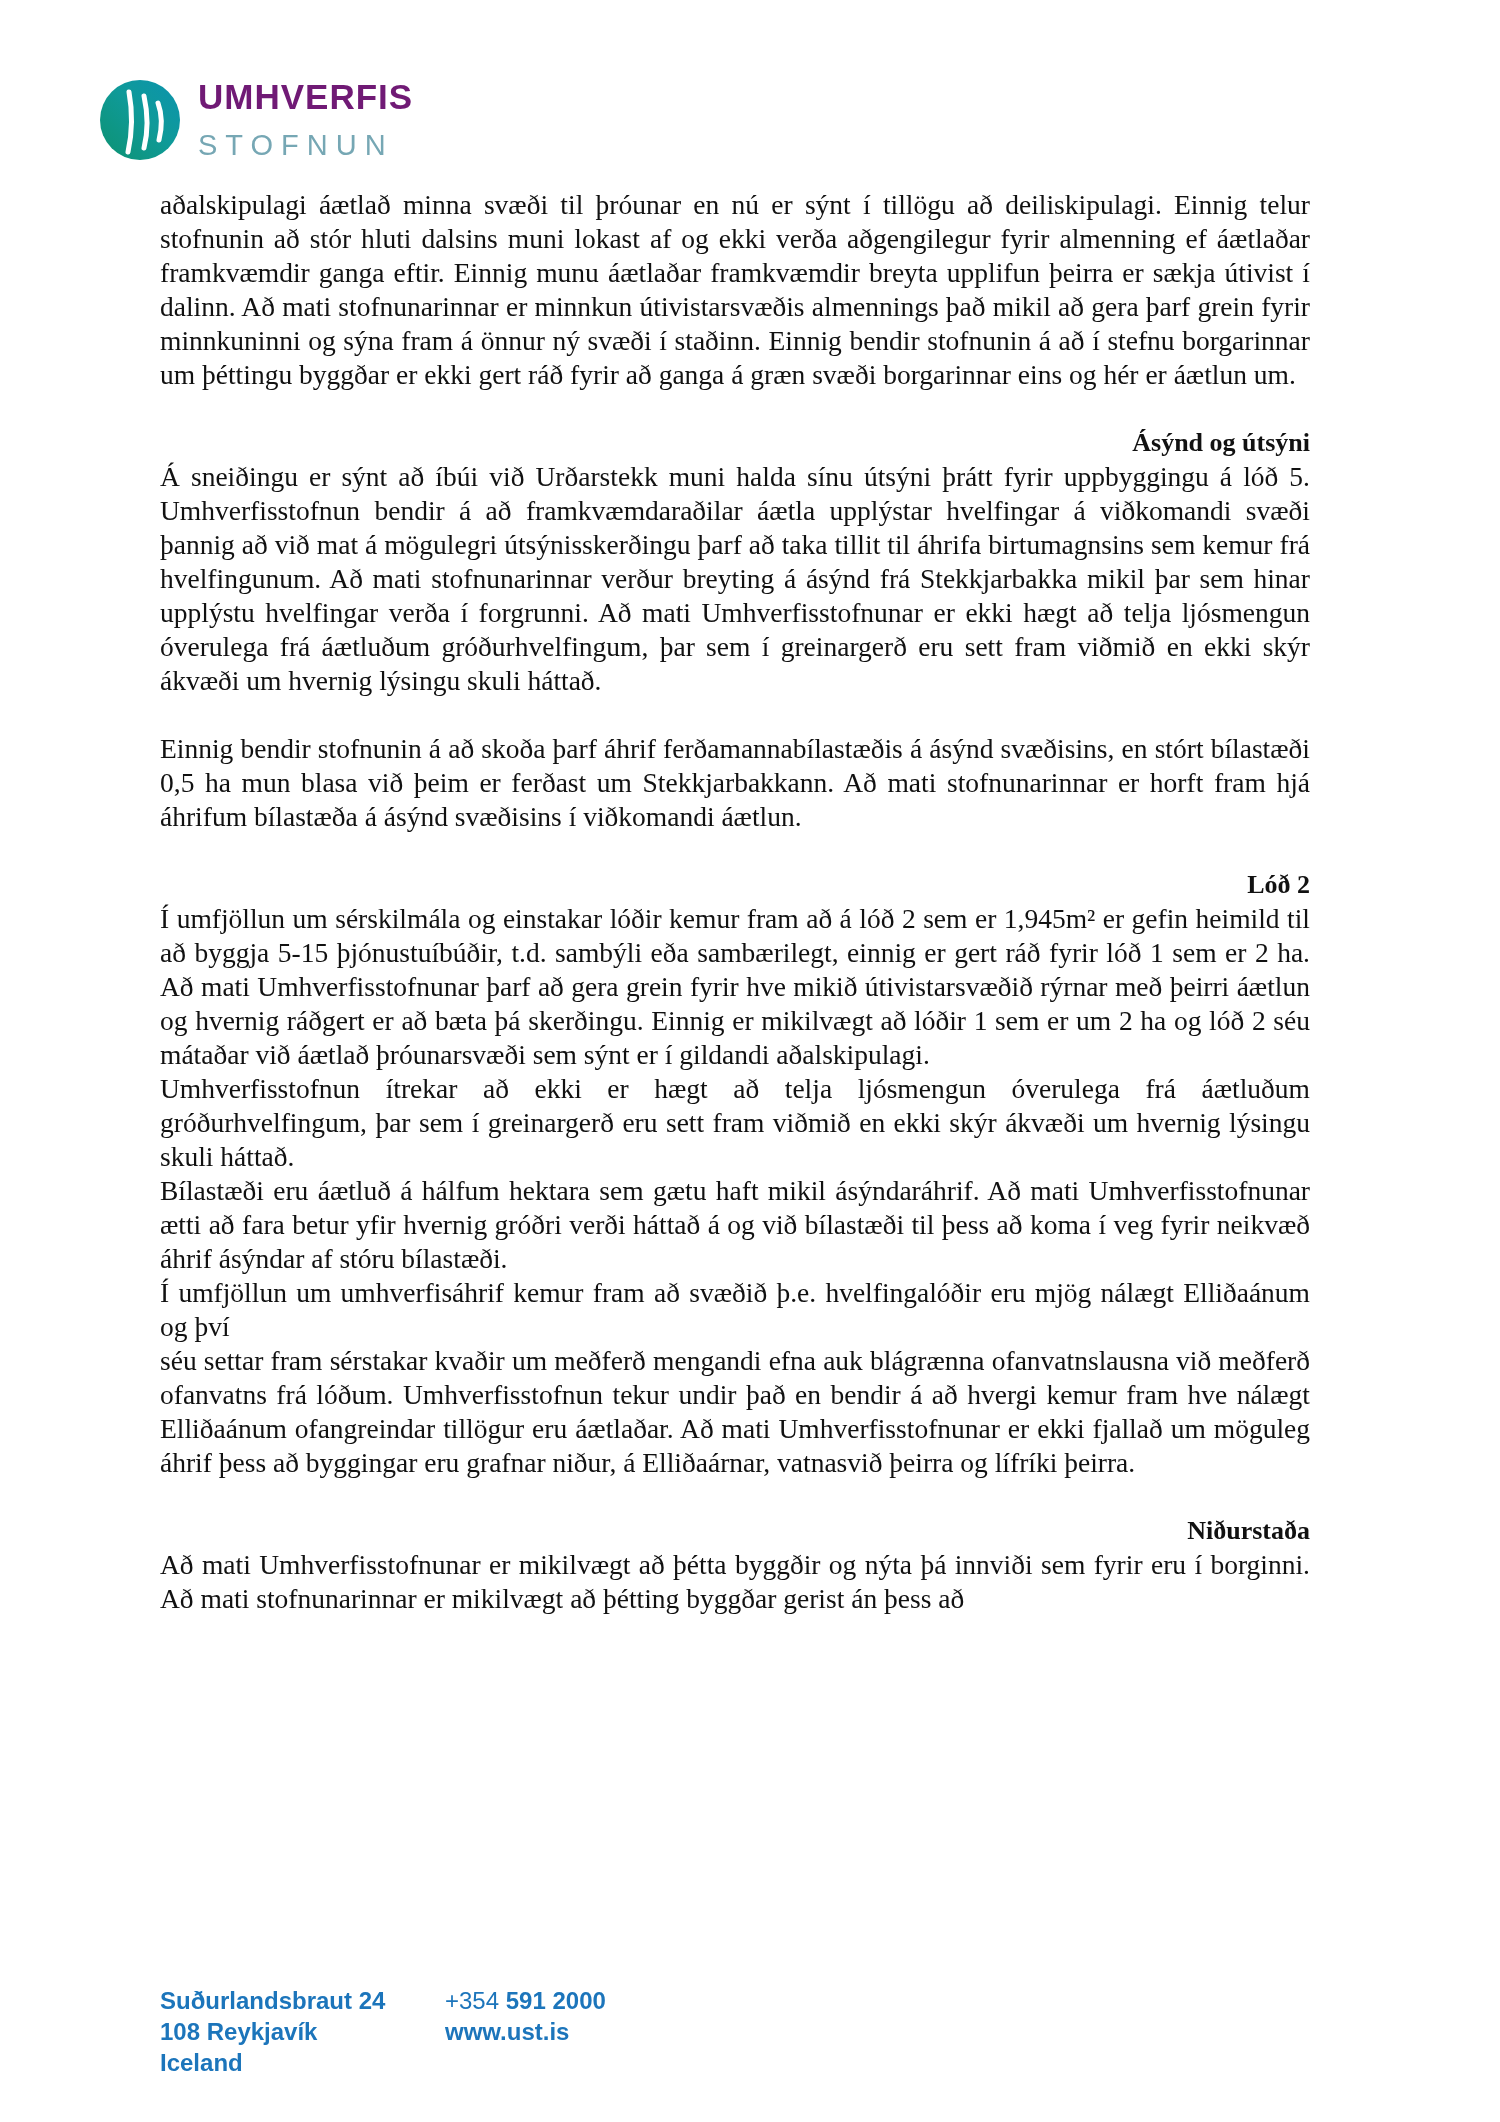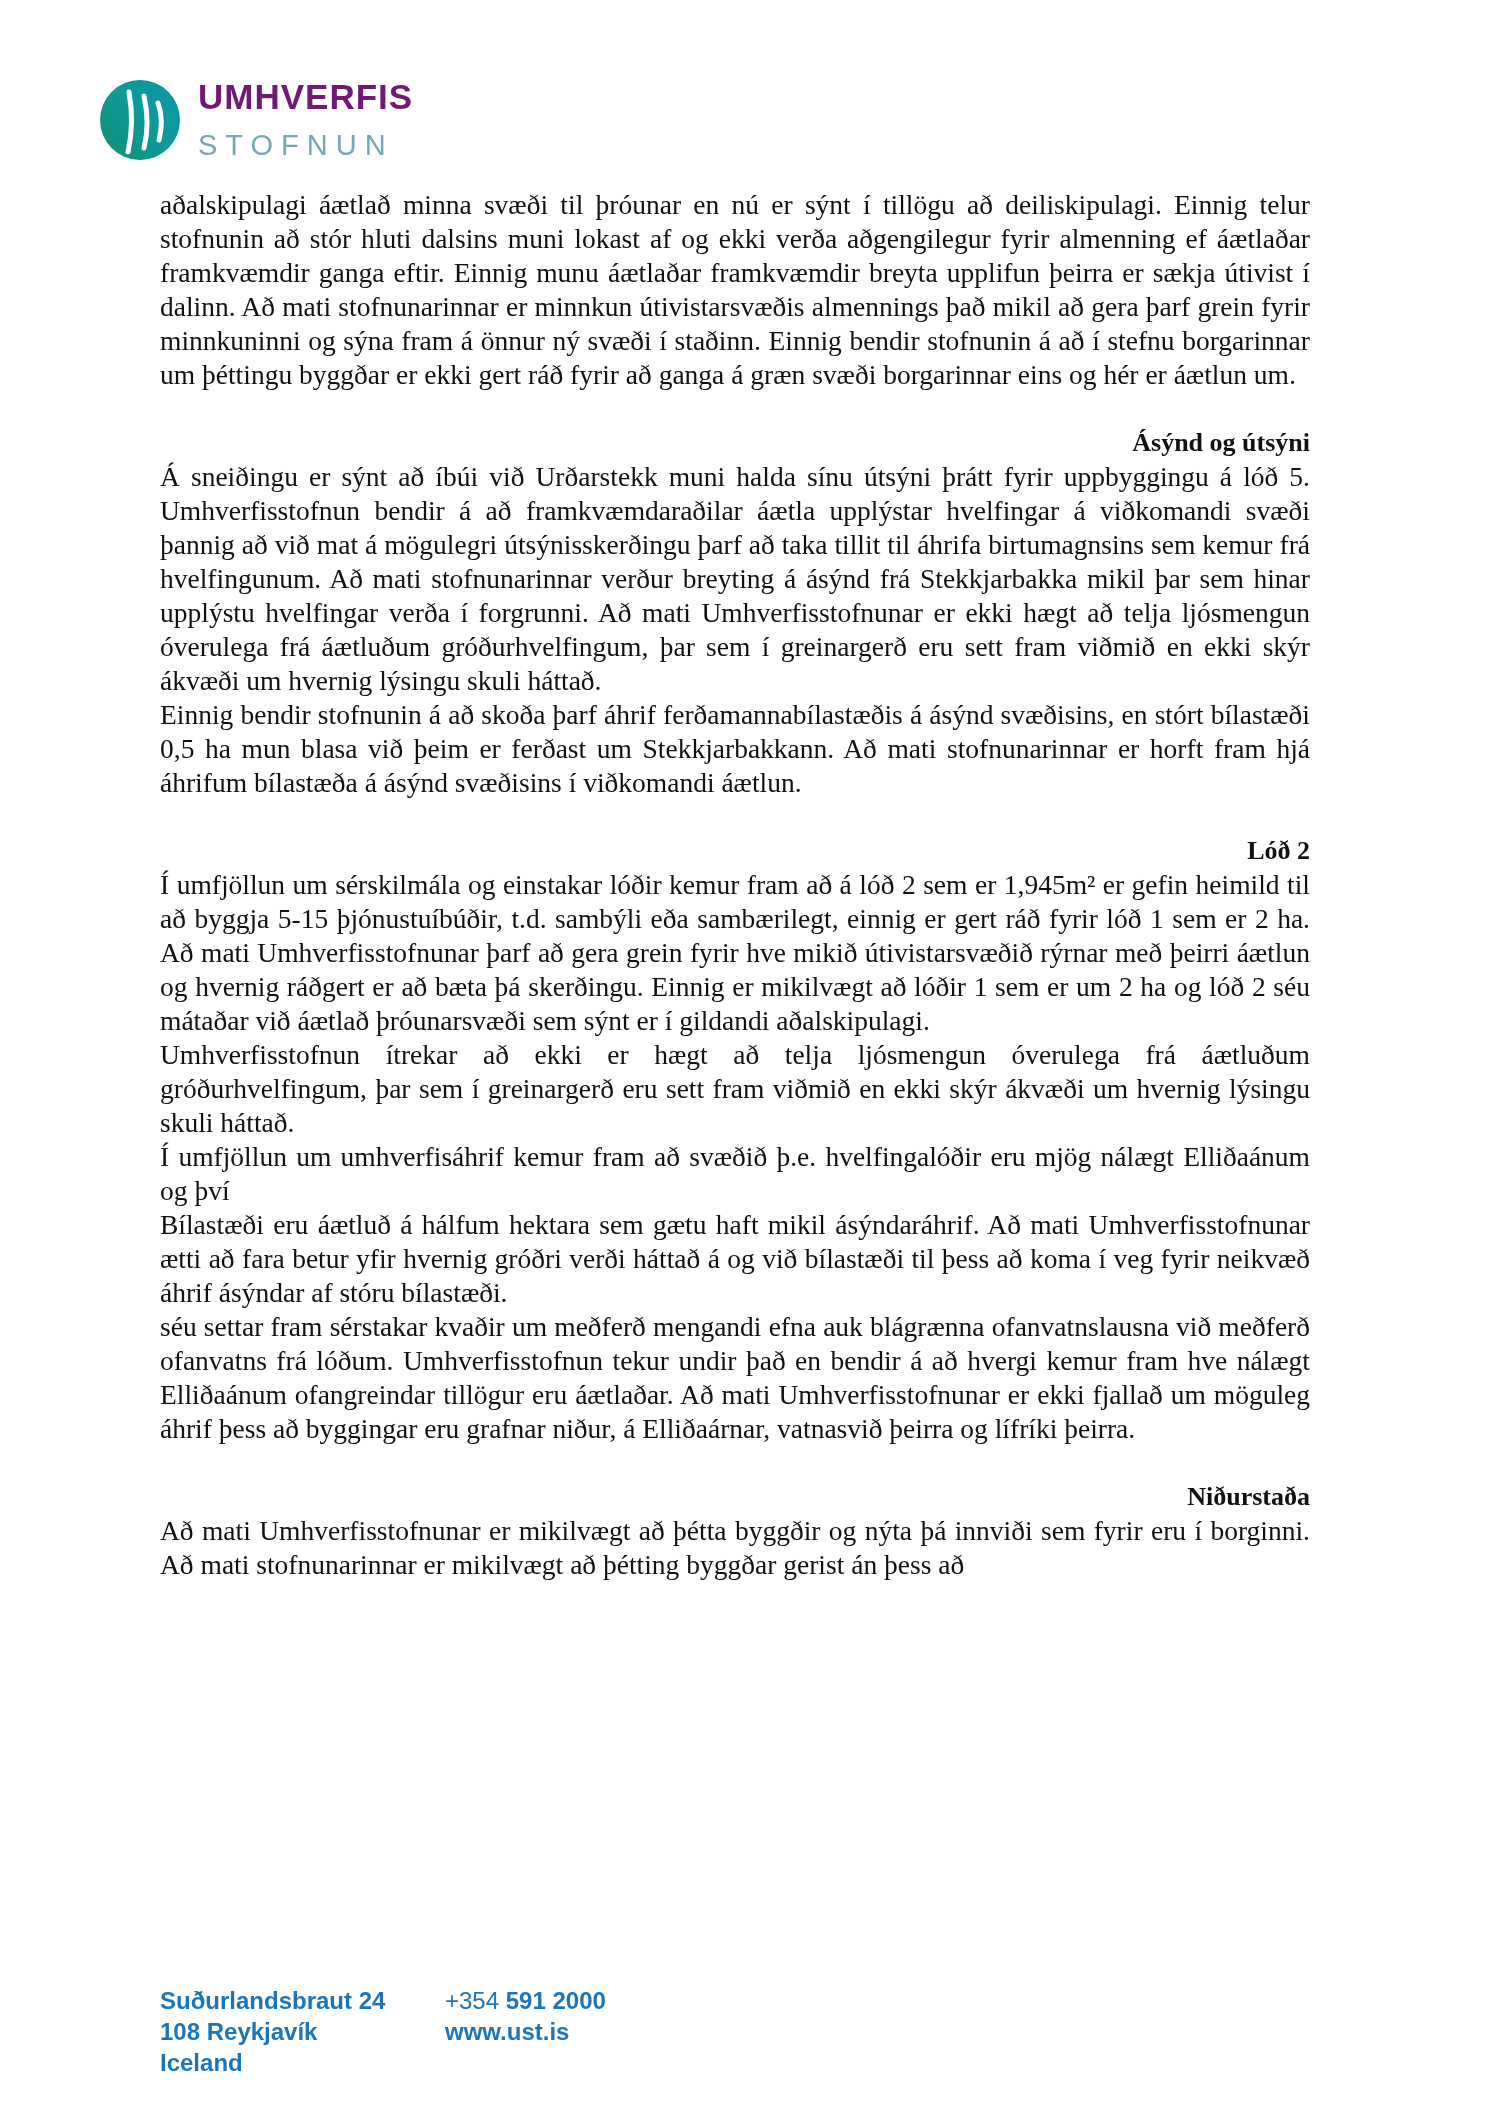--- a/index.html
+++ b/index.html
@@ -53,21 +53,21 @@
     top: 188px;
     left: 160px;
     right: 190px;
   }
   .para {
     margin: 0;
     font-size: 27.5px;
     line-height: 34px;
     text-align: justify;
   }
-  .para.gap { }
+  .para.gap { margin-top: 34px; }
   .heading {
     margin: 34px 0 0 0;
     font-size: 26px;
     line-height: 34px;
     font-weight: 700;
     text-align: right;
   }
 
   
   .doc-footer {
@@ -114,22 +114,22 @@
     <p class="para">aðalskipulagi áætlað minna svæði til þróunar en nú er sýnt í tillögu að deiliskipulagi. Einnig telur stofnunin að stór hluti dalsins muni lokast af og ekki verða aðgengilegur fyrir almenning ef áætlaðar framkvæmdir ganga eftir. Einnig munu áætlaðar framkvæmdir breyta upplifun þeirra er sækja útivist í dalinn. Að mati stofnunarinnar er minnkun útivistarsvæðis almennings það mikil að gera þarf grein fyrir minnkuninni og sýna fram á önnur ný svæði í staðinn. Einnig bendir stofnunin á að í stefnu borgarinnar um þéttingu byggðar er ekki gert ráð fyrir að ganga á græn svæði borgarinnar eins og hér er áætlun um.</p>
 
     <h2 class="heading">Ásýnd og útsýni</h2>
     <p class="para">Á sneiðingu er sýnt að íbúi við Urðarstekk muni halda sínu útsýni þrátt fyrir uppbyggingu á lóð 5. Umhverfisstofnun bendir á að framkvæmdaraðilar áætla upplýstar hvelfingar á viðkomandi svæði þannig að við mat á mögulegri útsýnisskerðingu þarf að taka tillit til áhrifa birtumagnsins sem kemur frá hvelfingunum. Að mati stofnunarinnar verður breyting á ásýnd frá Stekkjarbakka mikil þar sem hinar upplýstu hvelfingar verða í forgrunni. Að mati Umhverfisstofnunar er ekki hægt að telja ljósmengun óverulega frá áætluðum gróðurhvelfingum, þar sem í greinargerð eru sett fram viðmið en ekki skýr ákvæði um hvernig lýsingu skuli háttað.</p>
     <p class="para gap">Einnig bendir stofnunin á að skoða þarf áhrif ferðamannabílastæðis á ásýnd svæðisins, en stórt bílastæði 0,5 ha mun blasa við þeim er ferðast um Stekkjarbakkann. Að mati stofnunarinnar er horft fram hjá áhrifum bílastæða á ásýnd svæðisins í viðkomandi áætlun.</p>
 
     <h2 class="heading">Lóð 2</h2>
     <p class="para">Í umfjöllun um sérskilmála og einstakar lóðir kemur fram að á lóð 2 sem er 1,945m²  er gefin heimild til að byggja 5-15 þjónustuíbúðir, t.d. sambýli eða sambærilegt, einnig er gert ráð fyrir lóð 1 sem er 2 ha.  Að mati Umhverfisstofnunar þarf að gera grein fyrir hve mikið útivistarsvæðið rýrnar með þeirri áætlun og hvernig ráðgert er að bæta þá skerðingu. Einnig er mikilvægt að lóðir 1 sem er um 2 ha og lóð 2 séu mátaðar við áætlað þróunarsvæði sem sýnt er í gildandi aðalskipulagi.</p>
 
     <p class="para">Umhverfisstofnun ítrekar að ekki er hægt að telja ljósmengun óverulega frá áætluðum gróðurhvelfingum, þar sem í greinargerð eru sett fram viðmið en ekki skýr ákvæði um hvernig lýsingu skuli háttað.</p>
+    <p class="para">Bílastæði eru áætluð á hálfum hektara sem gætu haft mikil ásýndaráhrif. Að mati Umhverfisstofnunar ætti að fara betur yfir hvernig gróðri verði háttað á og við bílastæði til þess að koma í veg fyrir neikvæð áhrif ásýndar af stóru bílastæði.</p>
     <p class="para">Í umfjöllun um umhverfisáhrif kemur fram að svæðið þ.e. hvelfingalóðir eru mjög nálægt Elliðaánum og því</p>
-    <p class="para">Bílastæði eru áætluð á hálfum hektara sem gætu haft mikil ásýndaráhrif. Að mati Umhverfisstofnunar ætti að fara betur yfir hvernig gróðri verði háttað á og við bílastæði til þess að koma í veg fyrir neikvæð áhrif ásýndar af stóru bílastæði.</p>
     <p class="para">séu settar fram sérstakar kvaðir um meðferð mengandi efna auk blágrænna ofanvatnslausna við meðferð ofanvatns frá lóðum. Umhverfisstofnun tekur undir það en bendir á að hvergi kemur fram hve nálægt Elliðaánum ofangreindar tillögur eru áætlaðar. Að mati Umhverfisstofnunar er ekki fjallað um möguleg áhrif þess að byggingar eru grafnar niður, á Elliðaárnar, vatnasvið þeirra og lífríki þeirra.</p>
 
     <h2 class="heading">Niðurstaða</h2>
     <p class="para">Að mati Umhverfisstofnunar er mikilvægt að þétta byggðir og nýta þá innviði sem fyrir eru í borginni. Að mati stofnunarinnar er mikilvægt að þétting byggðar gerist án þess að</p>
   </main>
 
   <footer class="doc-footer">
     <div class="f-col-address">
       <div>Suðurlandsbraut 24</div>
       <div>108 Reykjavík</div>

